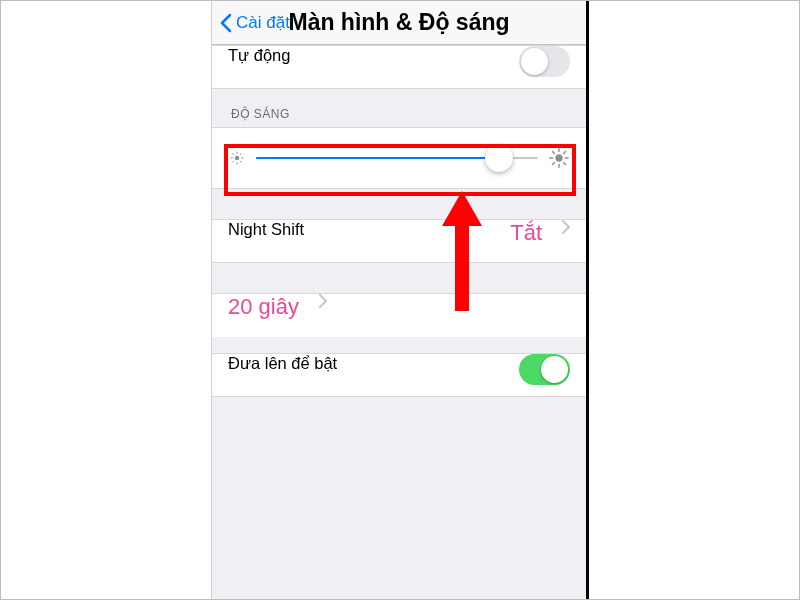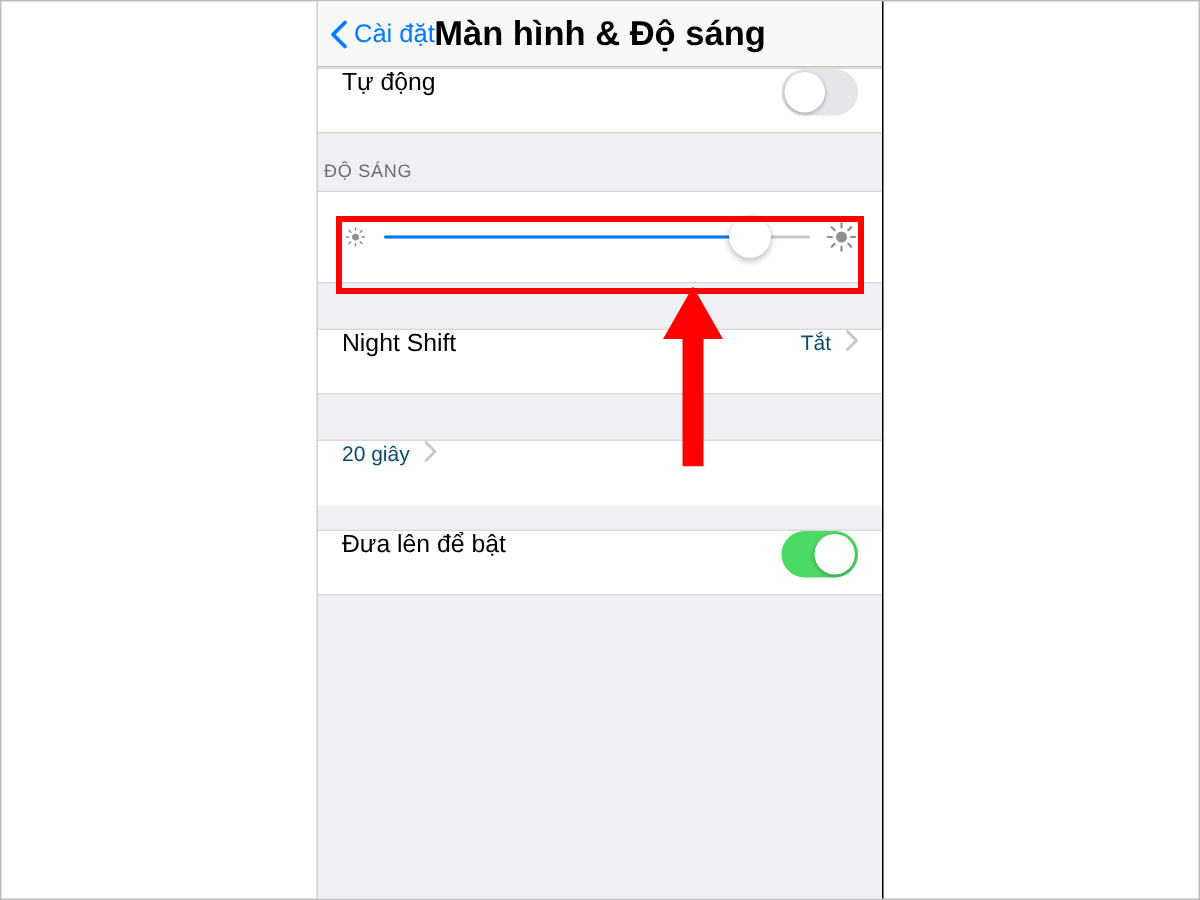--- a/index.html
+++ b/index.html
@@ -17,21 +17,21 @@
       border: 1px solid #bdbdbd;
       display: flex;
       align-items: stretch;
       justify-content: center;
       background: #fff;
     }
     .phone {
       width: 378px;
       height: 100%;
       border-left: 1px solid #d0d0d0;
-      border-right: 1px solid #000000;
+      border-right: 3px solid #000000;
       background: #efeff4;
       overflow: hidden;
       display: flex;
       flex-direction: column;
       position: relative;
     }
     .nav {
       height: 44px;
       background: #f8f8f8;
       border-bottom: 1px solid #c2c2c4;
@@ -59,39 +59,39 @@
     .chev-left {
       width: 12px;
       height: 20px;
       margin-right: 4px;
     }
     .content { flex: 1; overflow-y: auto; }
     .group-header {
       font-size: 12px;
       letter-spacing: 0.5px;
       color: #6d6d72;
-      padding: 18px 16px 6px 4px;
+      padding: 18px 16px 6px 19px;
       text-transform: uppercase;
     }
     .row {
       background: #fff;
       min-height: 44px;
       display: flex;
       padding: 0 16px;
       border-top: 1px solid #d8d8dc;
       font-size: 16.5px;
       color: #000;
       position: relative;
     }
     .row:last-child { border-bottom: 1px solid #d8d8dc; }
     .group { margin-bottom: 0; }
     .group .row + .row { border-top: 1px solid #d8d8dc; margin-top: 16px; }
     .group-sep { height: 30px; }
     .label { flex: 1; }
-    .value { color: #0c4a6e; font-size: 14px; margin-right: 10px; }
+    .value { color: #ec4899; font-size: 22px; margin-right: 20px; }
     .chev-right svg { display: block; }
     .switch {
       width: 51px;
       height: 31px;
       border-radius: 16px;
       position: relative;
       cursor: pointer;
     }
     .switch .knob {
       position: absolute;

